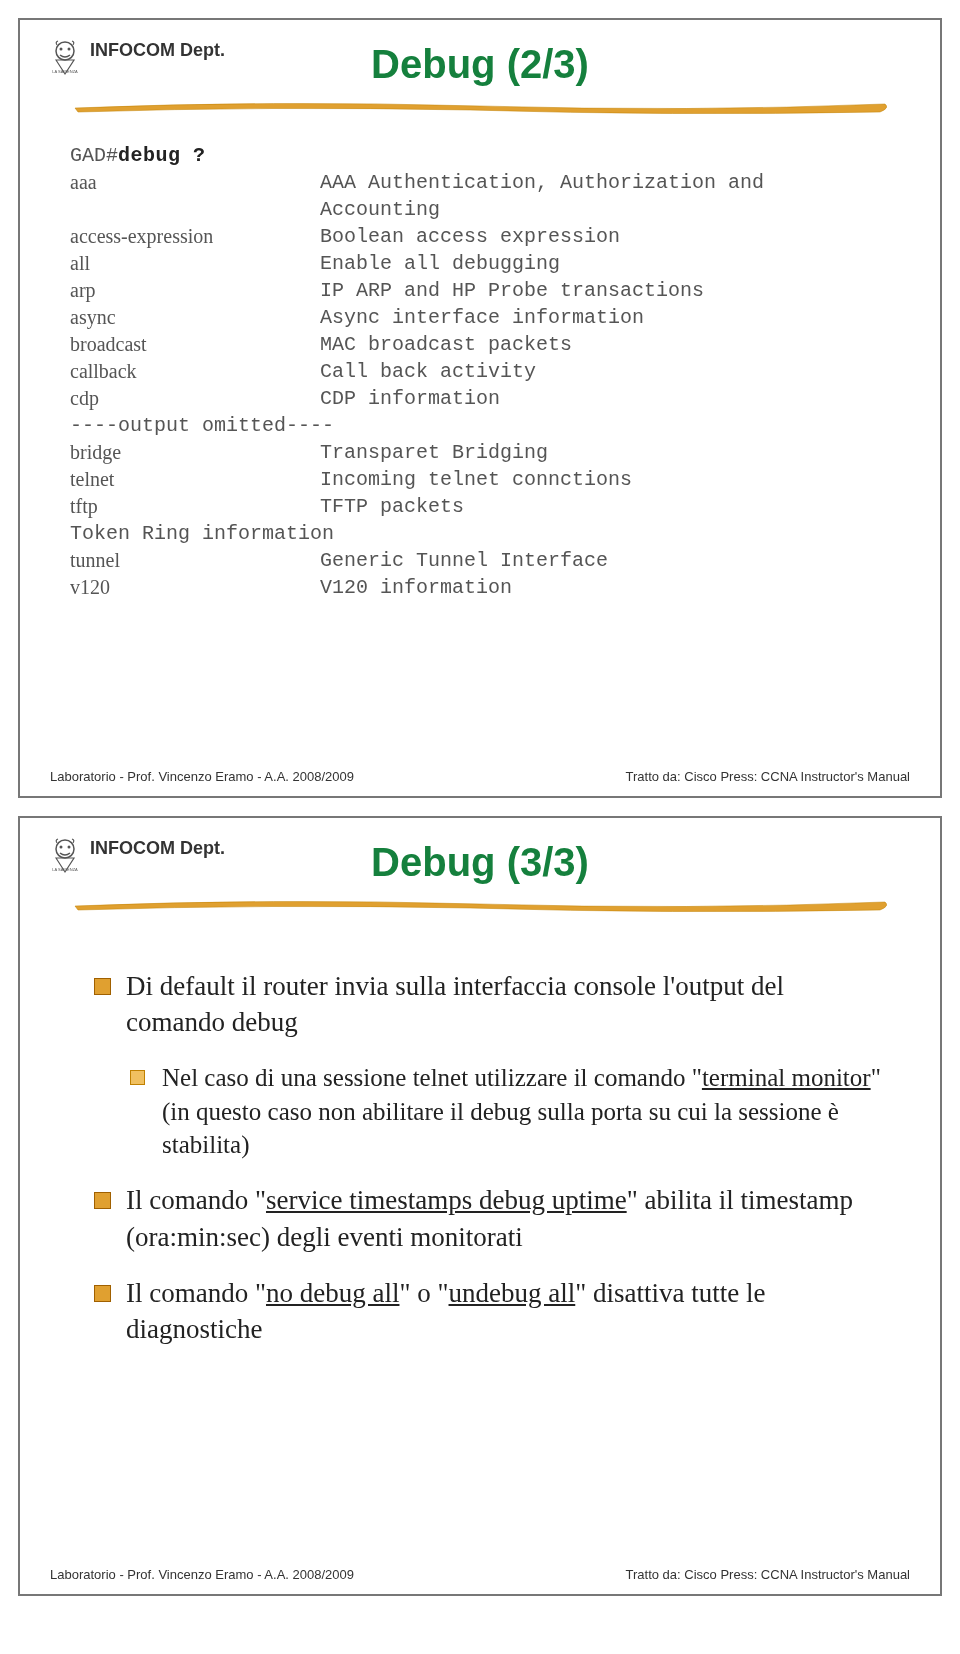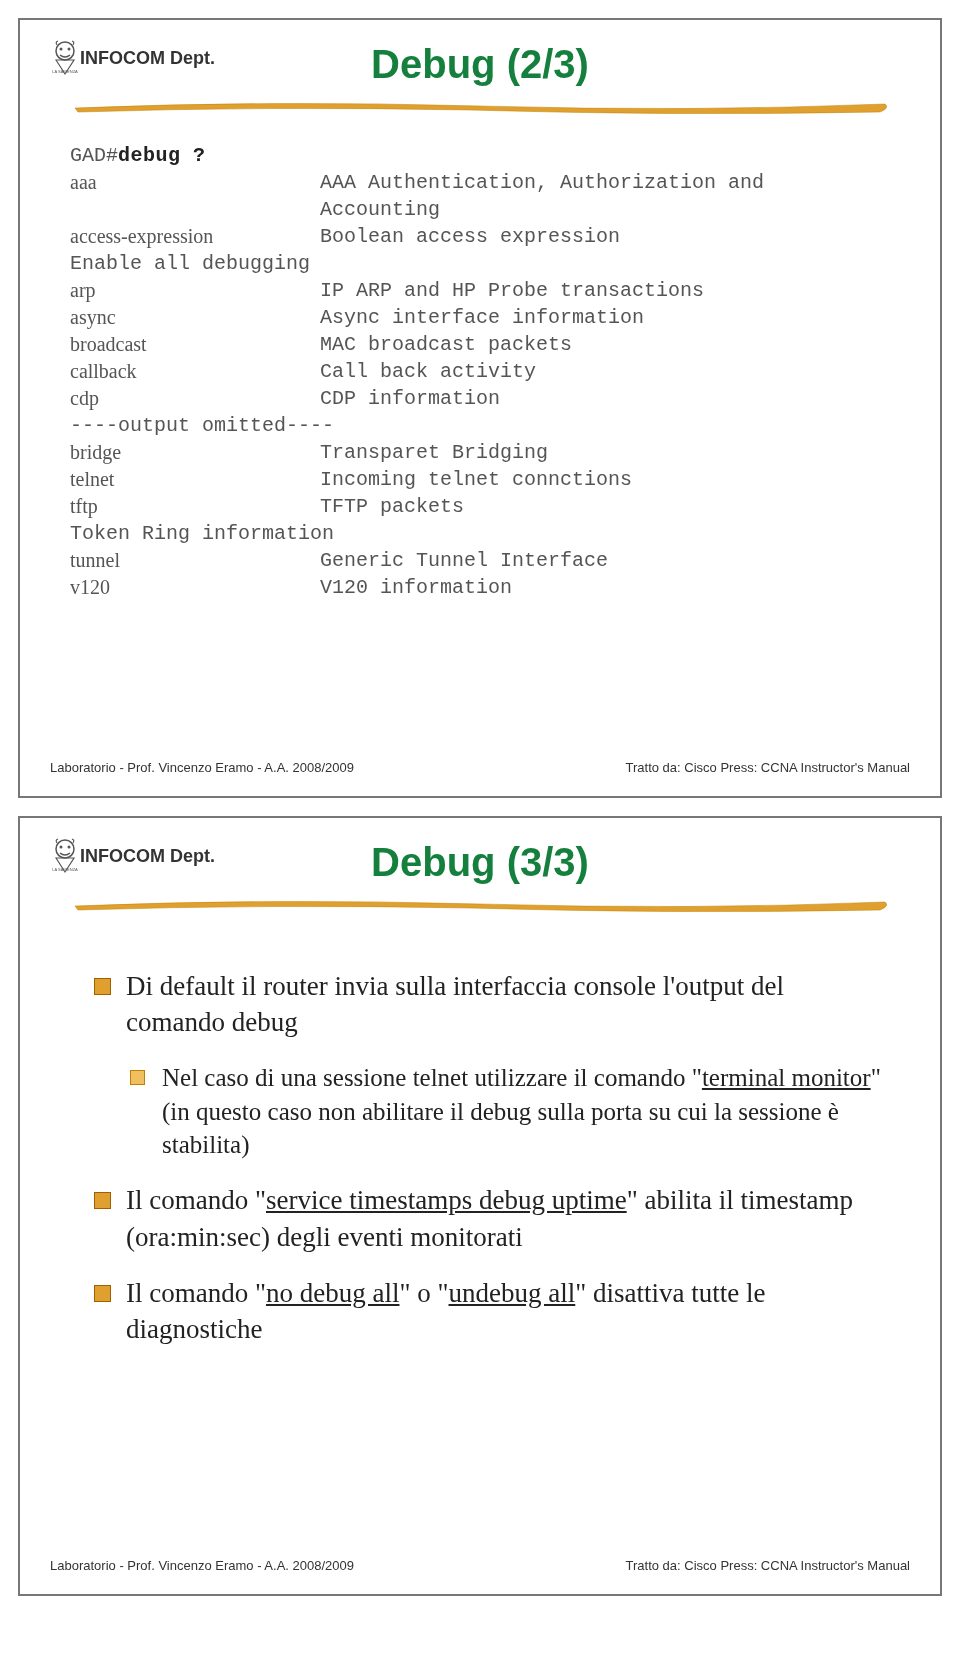--- a/index.html
+++ b/index.html
@@ -12,22 +12,22 @@
   .slide {
     border: 2px solid #777;
     margin: 18px;
     padding: 20px 30px 15px 30px;
     box-sizing: border-box;
     height: 780px;
     position: relative;
   }
   .header-row {
     display: flex;
-    align-items: center;
-    gap: 0;
+    align-items: flex-start;
+    gap: 10px;
   }
   .logo {
     width: 30px;
     height: 36px;
   }
   .dept {
     font-weight: bold;
     font-size: 18px;
     color: #333;
   }
@@ -56,21 +56,21 @@
     padding: 12px 20px 0 20px;
   }
   .mono-row { display: flex; }
   .mono-k { width: 250px; flex-shrink: 0; font-family: Liberation Serif, serif; }
   .mono-d { }
   .bold { font-weight: bold; color: #222; letter-spacing: 0.5px; }
   .footer {
     position: absolute;
     left: 30px;
     right: 30px;
-    bottom: 21px;
+    bottom: 12px;
     display: flex;
     justify-content: space-between;
     font-size: 13px;
     color: #333;
   }
   .content2 {
     font-family: "Comic Sans MS", cursive;
     font-size: 27px;
     color: #222;
     line-height: 1.35;
@@ -138,20 +138,21 @@
     <div id="rows-a">
         <div class="mono-row">
           <div class="mono-k">aaa</div>
           <div class="mono-d">AAA Authentication, Authorization and Accounting</div>
         </div>
         <div class="mono-row">
           <div class="mono-k">access-expression</div>
           <div class="mono-d">Boolean access expression</div>
         </div>
         <div class="mono-row">
+          <div class="mono-k">all</div>
           <div class="mono-d">Enable all debugging</div>
         </div>
         <div class="mono-row">
           <div class="mono-k">arp</div>
           <div class="mono-d">IP ARP and HP Probe transactions</div>
         </div>
         <div class="mono-row">
           <div class="mono-k">async</div>
           <div class="mono-d">Async interface information</div>
         </div>

